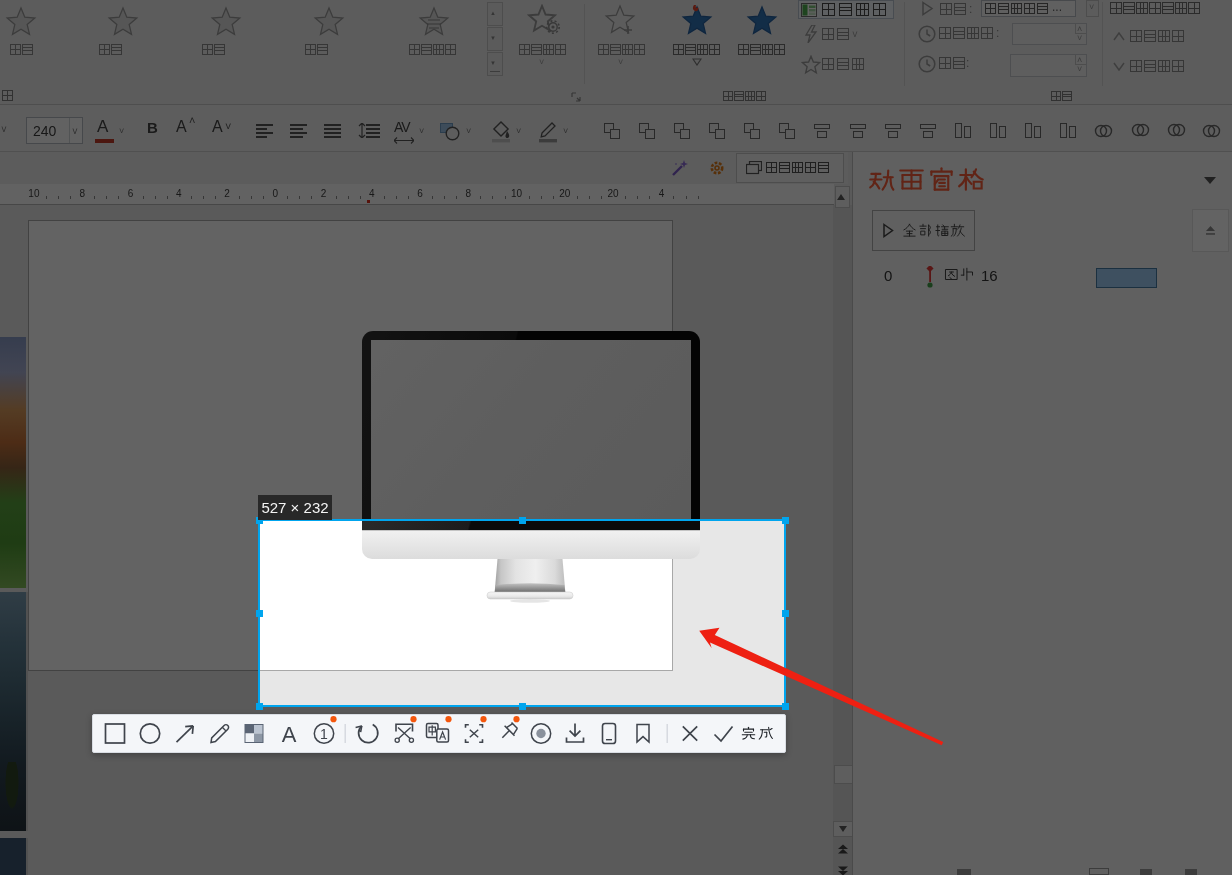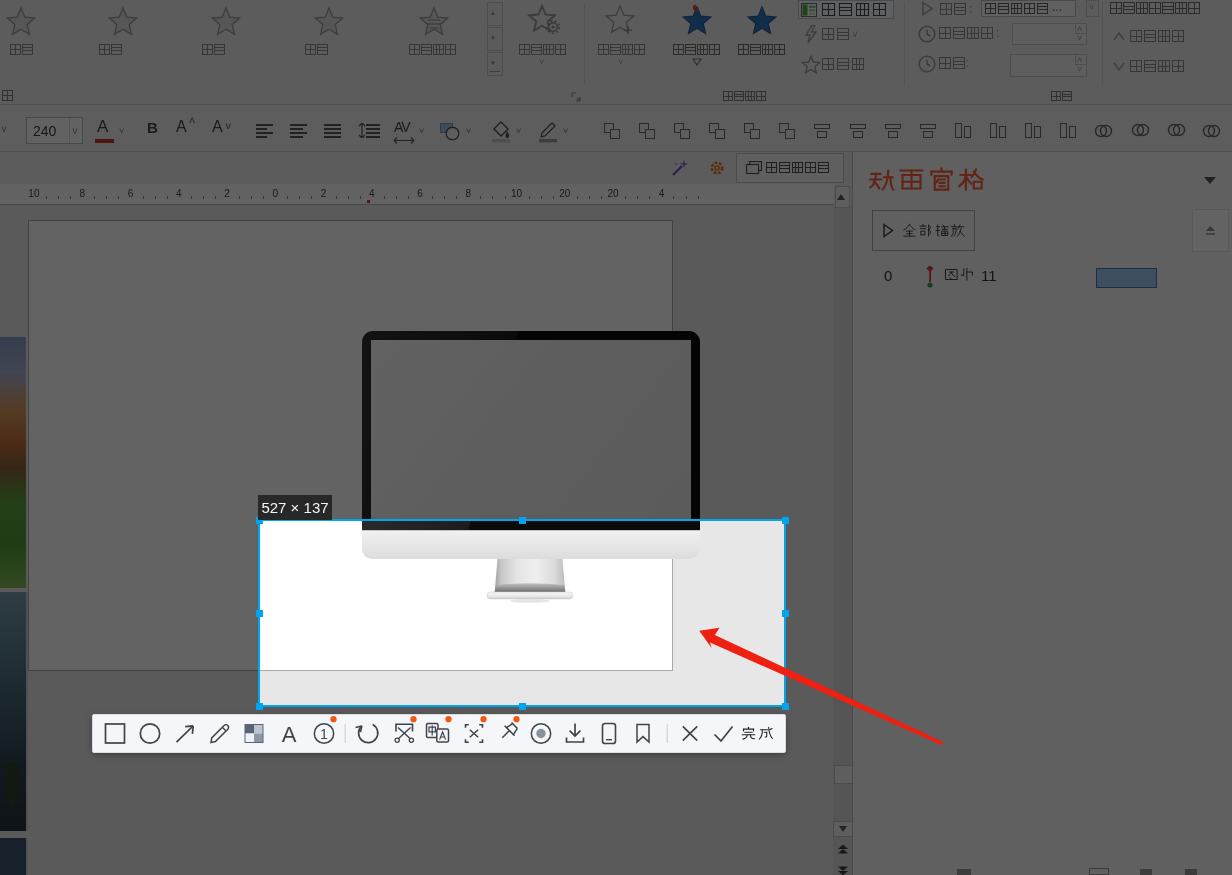--- a/index.html
+++ b/index.html
@@ -555,21 +555,21 @@
         <path d="M3,4 H21 V20 H3 Z" transform="translate(0.00,0)" fill="none" stroke="#333333" stroke-width="1.5" stroke-linecap="round"></path>
         <path d="M9,8 H15" transform="translate(0.00,0)" fill="none" stroke="#333333" stroke-width="1.5" stroke-linecap="round"></path>
         <path d="M12,8 C11,11 9,13 7,14" transform="translate(0.00,0)" fill="none" stroke="#333333" stroke-width="1.5" stroke-linecap="round"></path>
         <path d="M12,10 C13,12 15,14 17,15" transform="translate(0.00,0)" fill="none" stroke="#333333" stroke-width="1.5" stroke-linecap="round"></path>
         <path d="M9.5,17 L12,19" transform="translate(0.00,0)" fill="none" stroke="#333333" stroke-width="1.5" stroke-linecap="round"></path>
         <path d="M6,3 V13" transform="translate(25.60,0)" fill="none" stroke="#333333" stroke-width="1.5" stroke-linecap="round"></path>
         <path d="M2,13 H6" transform="translate(25.60,0)" fill="none" stroke="#333333" stroke-width="1.5" stroke-linecap="round"></path>
         <path d="M11,2 V21" transform="translate(25.60,0)" fill="none" stroke="#333333" stroke-width="1.5" stroke-linecap="round"></path>
         <path d="M11,8 H20 V13" transform="translate(25.60,0)" fill="none" stroke="#333333" stroke-width="1.5" stroke-linecap="round"></path>
       </svg>
-      <div style="position:absolute;left:981px;top:267px;font-size:15px;color:#333;">11</div>
+      <div style="position:absolute;left:981px;top:267px;font-size:15px;color:#333;">16</div>
       <div style="position:absolute;left:1096px;top:268px;width:61px;height:20px;background:#9ecdf5;border:1px solid #447aa4;box-sizing:border-box;"></div>
       <div style="position:absolute;left:957px;top:869px;width:14px;height:6px;background:#9a9a9a;"></div>
       <div style="position:absolute;left:1089px;top:868px;width:20px;height:7px;border:1px solid #9a9a9a;box-sizing:border-box;"></div>
       <div style="position:absolute;left:1140px;top:869px;width:12px;height:6px;background:#9a9a9a;"></div>
       <div style="position:absolute;left:1185px;top:869px;width:12px;height:6px;background:#9a9a9a;"></div>
     </div>
 <div id="selwin">
       <div class="scene">
         <div style="position:absolute;left:0px;top:0px;width:1232px;height:875px;background:#e7e7e7;"></div>
         <div style="position:absolute;left:0px;top:205px;width:848px;height:670px;background:#e7e7e7;"></div>
@@ -608,21 +608,21 @@
     </div>
 <div style="position:absolute;left:258px;top:519px;width:528px;height:188px;border:2px solid #00a5ee;box-sizing:border-box;z-index:6;"></div>
     <div style="position:absolute;left:255.5px;top:517.0px;width:7px;height:7px;background:#00a5ee;z-index:7;"></div>
     <div style="position:absolute;left:518.5px;top:517.0px;width:7px;height:7px;background:#00a5ee;z-index:7;"></div>
     <div style="position:absolute;left:781.5px;top:517.0px;width:7px;height:7px;background:#00a5ee;z-index:7;"></div>
     <div style="position:absolute;left:255.5px;top:610.0px;width:7px;height:7px;background:#00a5ee;z-index:7;"></div>
     <div style="position:absolute;left:781.5px;top:610.0px;width:7px;height:7px;background:#00a5ee;z-index:7;"></div>
     <div style="position:absolute;left:255.5px;top:703.0px;width:7px;height:7px;background:#00a5ee;z-index:7;"></div>
     <div style="position:absolute;left:518.5px;top:703.0px;width:7px;height:7px;background:#00a5ee;z-index:7;"></div>
     <div style="position:absolute;left:781.5px;top:703.0px;width:7px;height:7px;background:#00a5ee;z-index:7;"></div>
-    <div style="position:absolute;left:258px;top:495px;width:74px;height:25px;background:#282828;color:#f4f4f4;font-size:15px;line-height:25px;text-align:center;z-index:8;letter-spacing:0px;">527 × 137</div>
+    <div style="position:absolute;left:258px;top:495px;width:74px;height:25px;background:#282828;color:#f4f4f4;font-size:15px;line-height:25px;text-align:center;z-index:8;letter-spacing:0px;">527 × 232</div>
     <div style="position:absolute;left:92px;top:714px;width:694px;height:39px;background:#f4f6f9;border:1px solid #d9dde3;box-sizing:border-box;border-radius:2px;box-shadow:0 2px 6px rgba(0,0,0,0.28);z-index:9;"></div>
     <svg style="position:absolute;left:92px;top:714px;z-index:10;" width="694" height="39" viewBox="0 0 694 39">
       <rect x="13.5" y="10" width="19" height="19" fill="none" stroke="#3f444c" stroke-width="1.7"></rect>
       <circle cx="58" cy="19.5" r="9.7" fill="none" stroke="#3f444c" stroke-width="1.7"></circle>
       <path d="M84.5,28.2 L100.4,12.6" fill="none" stroke="#3f444c" stroke-width="1.7"></path>
       <path d="M101.2,11.9 L93.2,12.7 M101.2,11.9 L100.4,19.9" fill="none" stroke="#3f444c" stroke-width="1.7"></path>
       <path d="M119,28.5 L123.4,27.6 L135.8,15.2 A2.6,2.6 0 0 0 132.1,11.5 L119.7,23.9 Z" fill="none" stroke="#3f444c" stroke-width="1.5"></path>
       <path d="M130.3,13.3 L134,17" fill="none" stroke="#3f444c" stroke-width="1.3"></path>
       <rect x="153" y="10.5" width="9" height="9" fill="#5a6474"></rect>
       <rect x="162" y="10.5" width="9" height="9" fill="#bac3d0"></rect>

